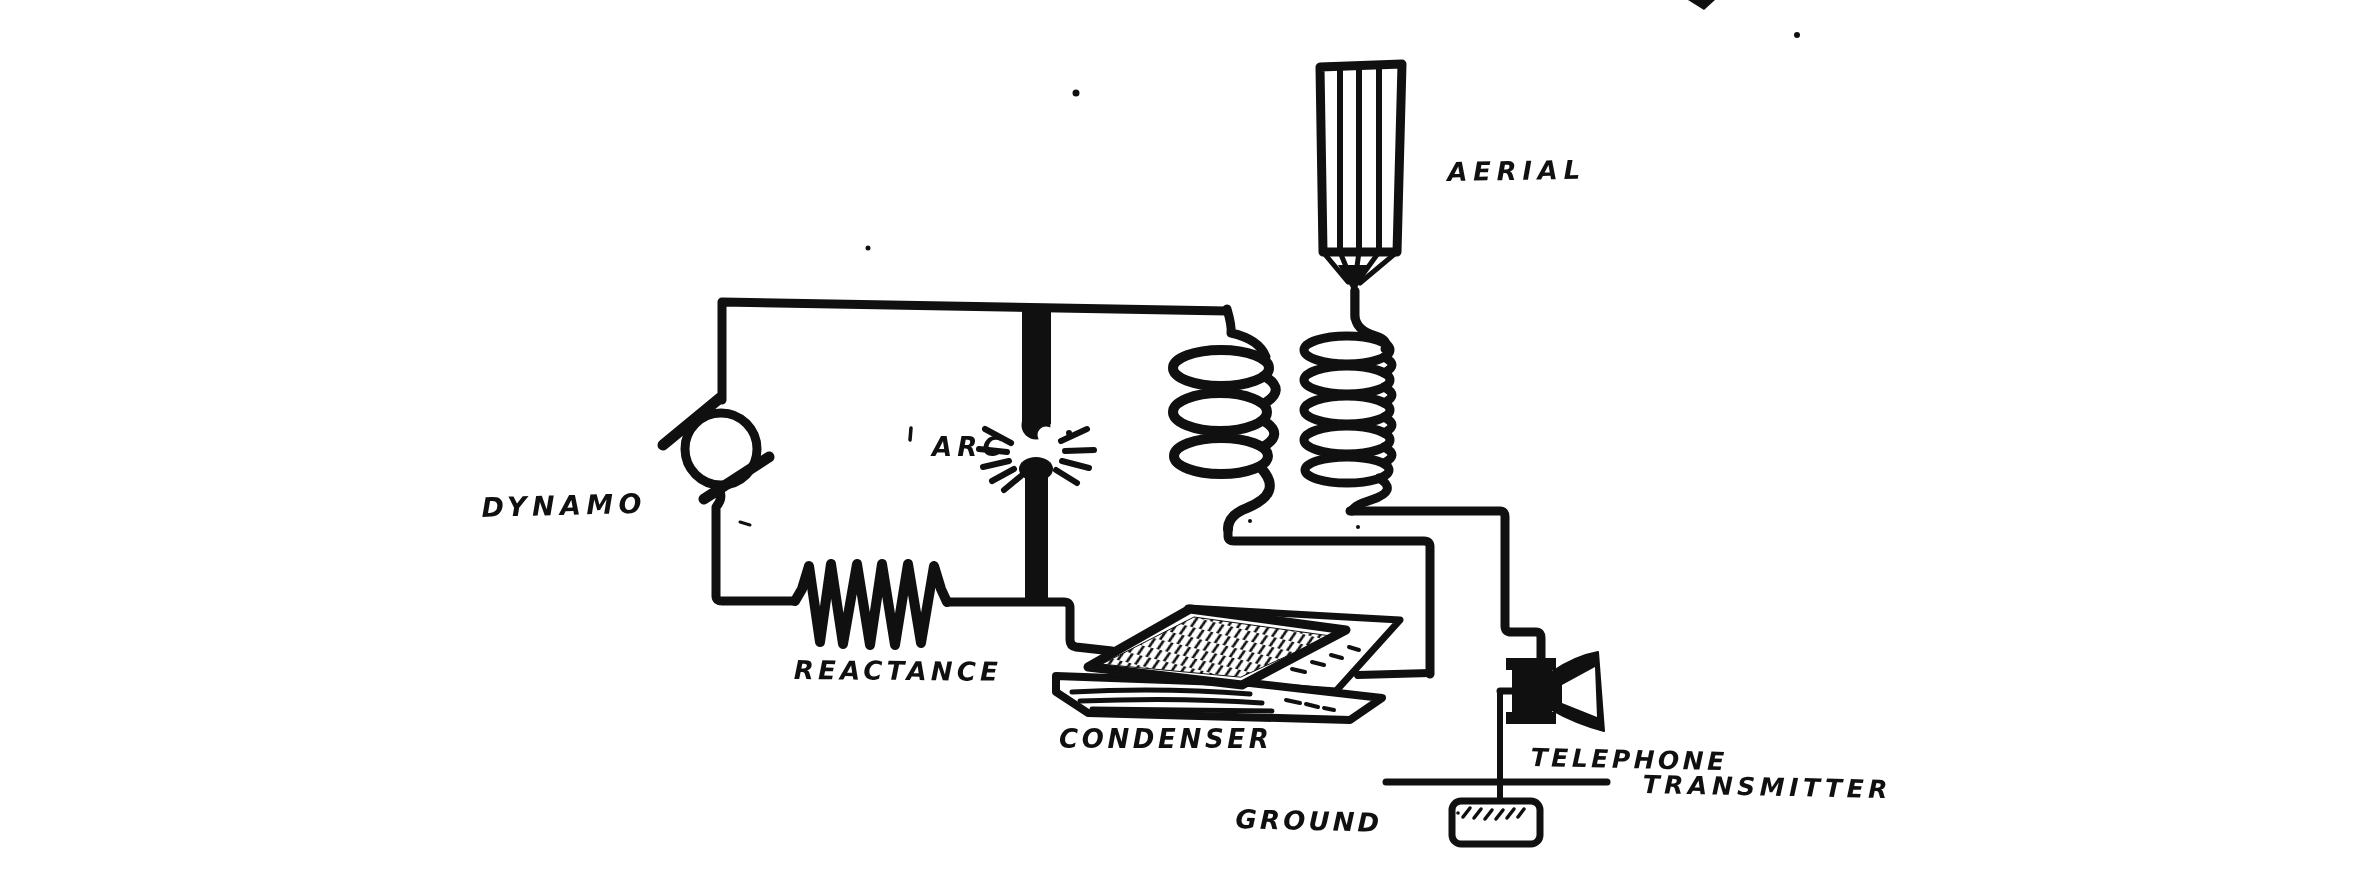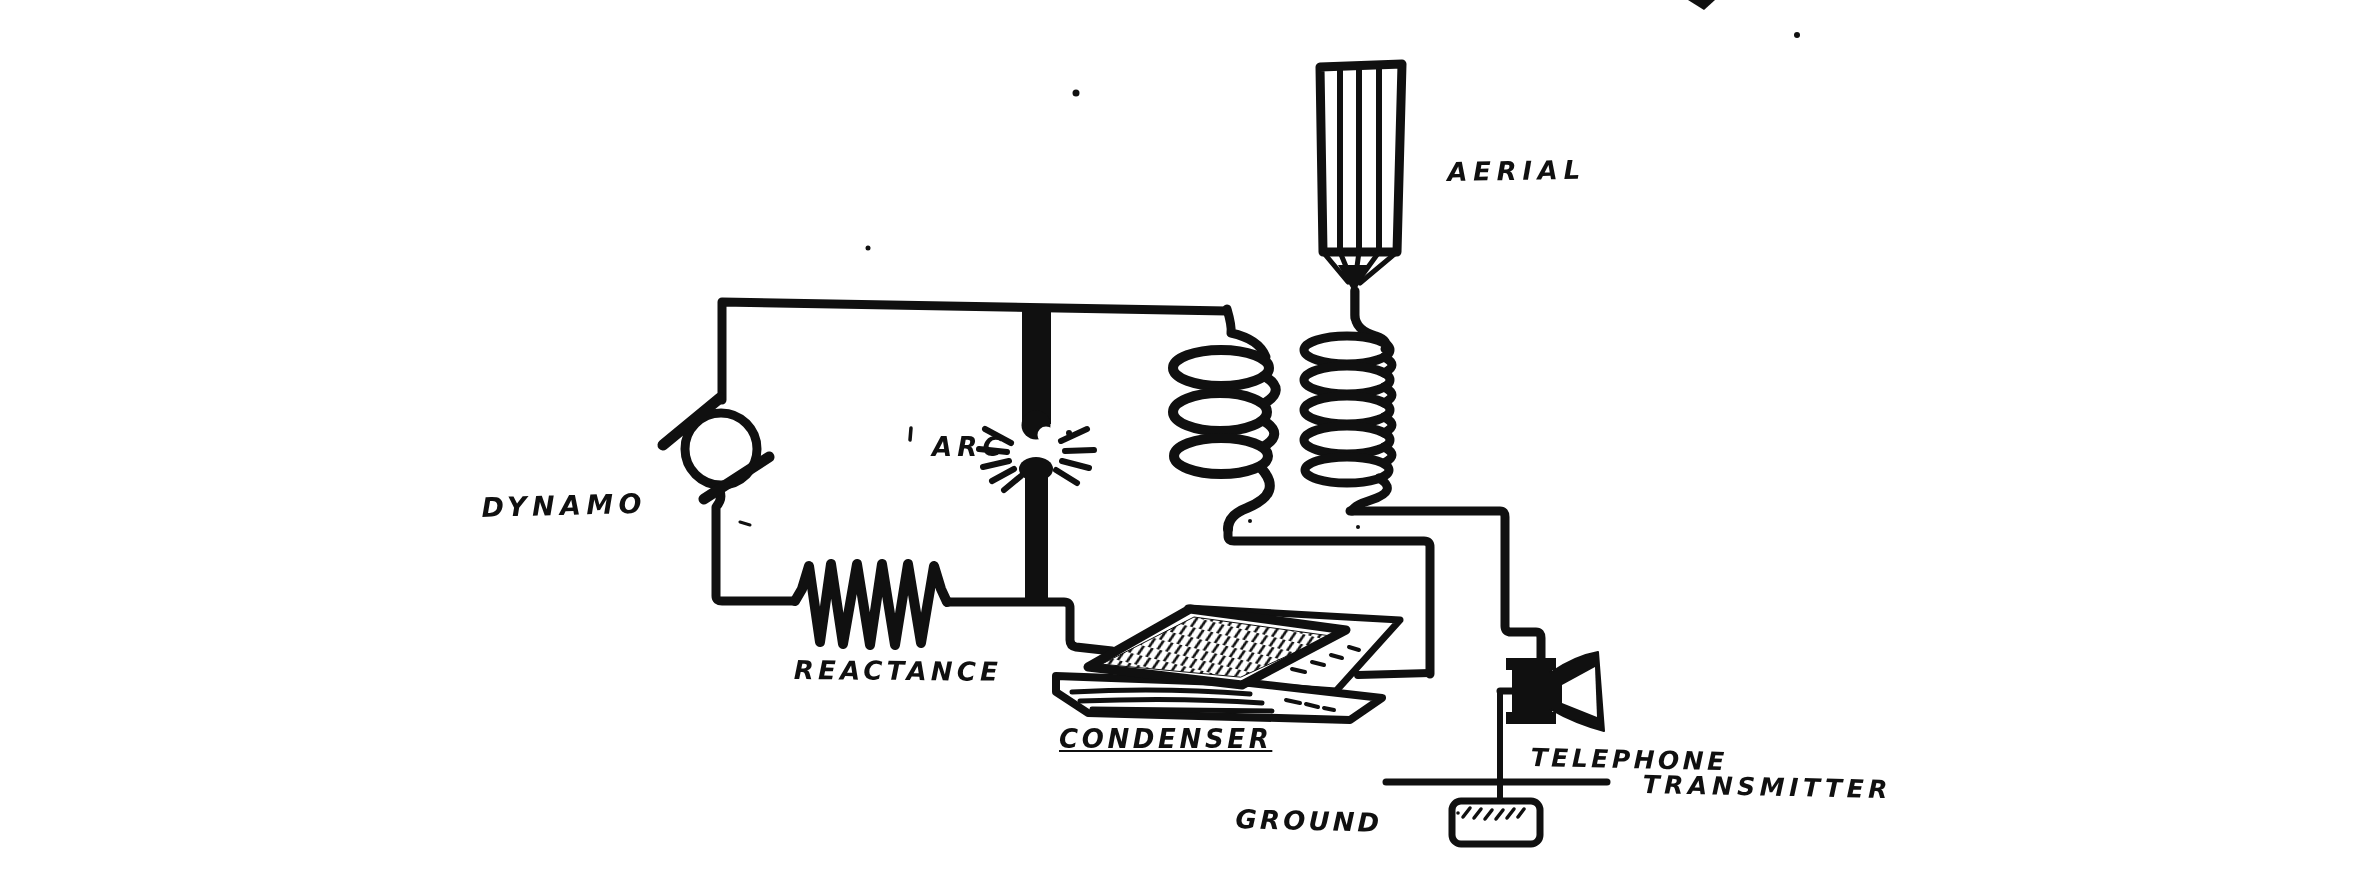--- a/index.html
+++ b/index.html
@@ -18,21 +18,21 @@
     font-family: "DejaVu Sans", sans-serif;
     font-weight: bold;
     font-style: italic;
     white-space: nowrap;
     transform-origin: left top;
     user-select: none;
   }
   .lbl-dynamo      { left: 481px;  top: 492px; font-size: 27px; letter-spacing: 0.20em; transform: rotate(-1.5deg); }
   .lbl-arc         { left: 892px;  top: 432px; font-size: 26px; letter-spacing: 0.20em; margin-left: 40px; }
   .lbl-reactance   { left: 794px;  top: 655px; font-size: 26px; letter-spacing: 0.16em; transform: rotate(0.5deg); }
-  .lbl-condenser   { left: 1059px; top: 724px; font-size: 26px; letter-spacing: 0.14em; text-decoration: underline; }
+  .lbl-condenser   { left: 1059px; top: 724px; font-size: 26px; letter-spacing: 0.14em; }
   .lbl-aerial      { left: 1447px; top: 157px; font-size: 26px; letter-spacing: 0.22em; transform: rotate(-1deg); }
   .lbl-ground      { left: 1236px; top: 804px; font-size: 26px; letter-spacing: 0.12em; transform: rotate(1.5deg); }
   .lbl-telephone   { left: 1531px; top: 743px; font-size: 25px; letter-spacing: 0.14em; transform: rotate(1.2deg); }
   .lbl-transmitter { left: 1643px; top: 770px; font-size: 25px; letter-spacing: 0.18em; transform: rotate(1.2deg); }
 </style>
 </head>
 <body>
 
 <div id="stage">
 

